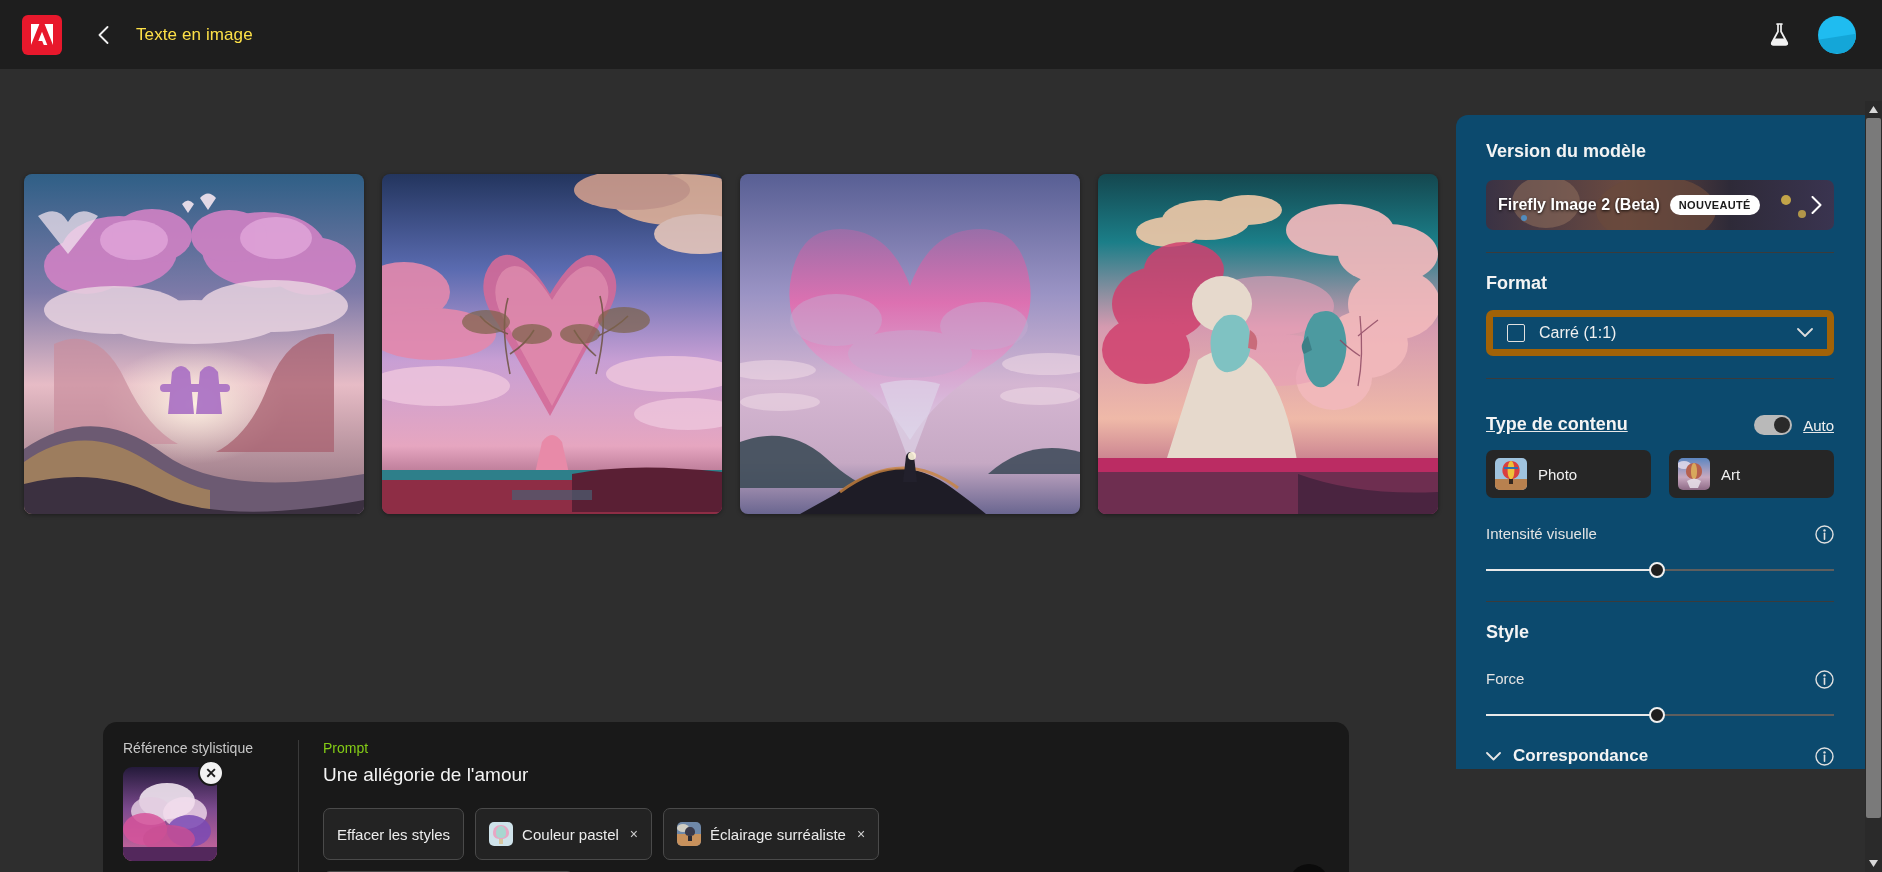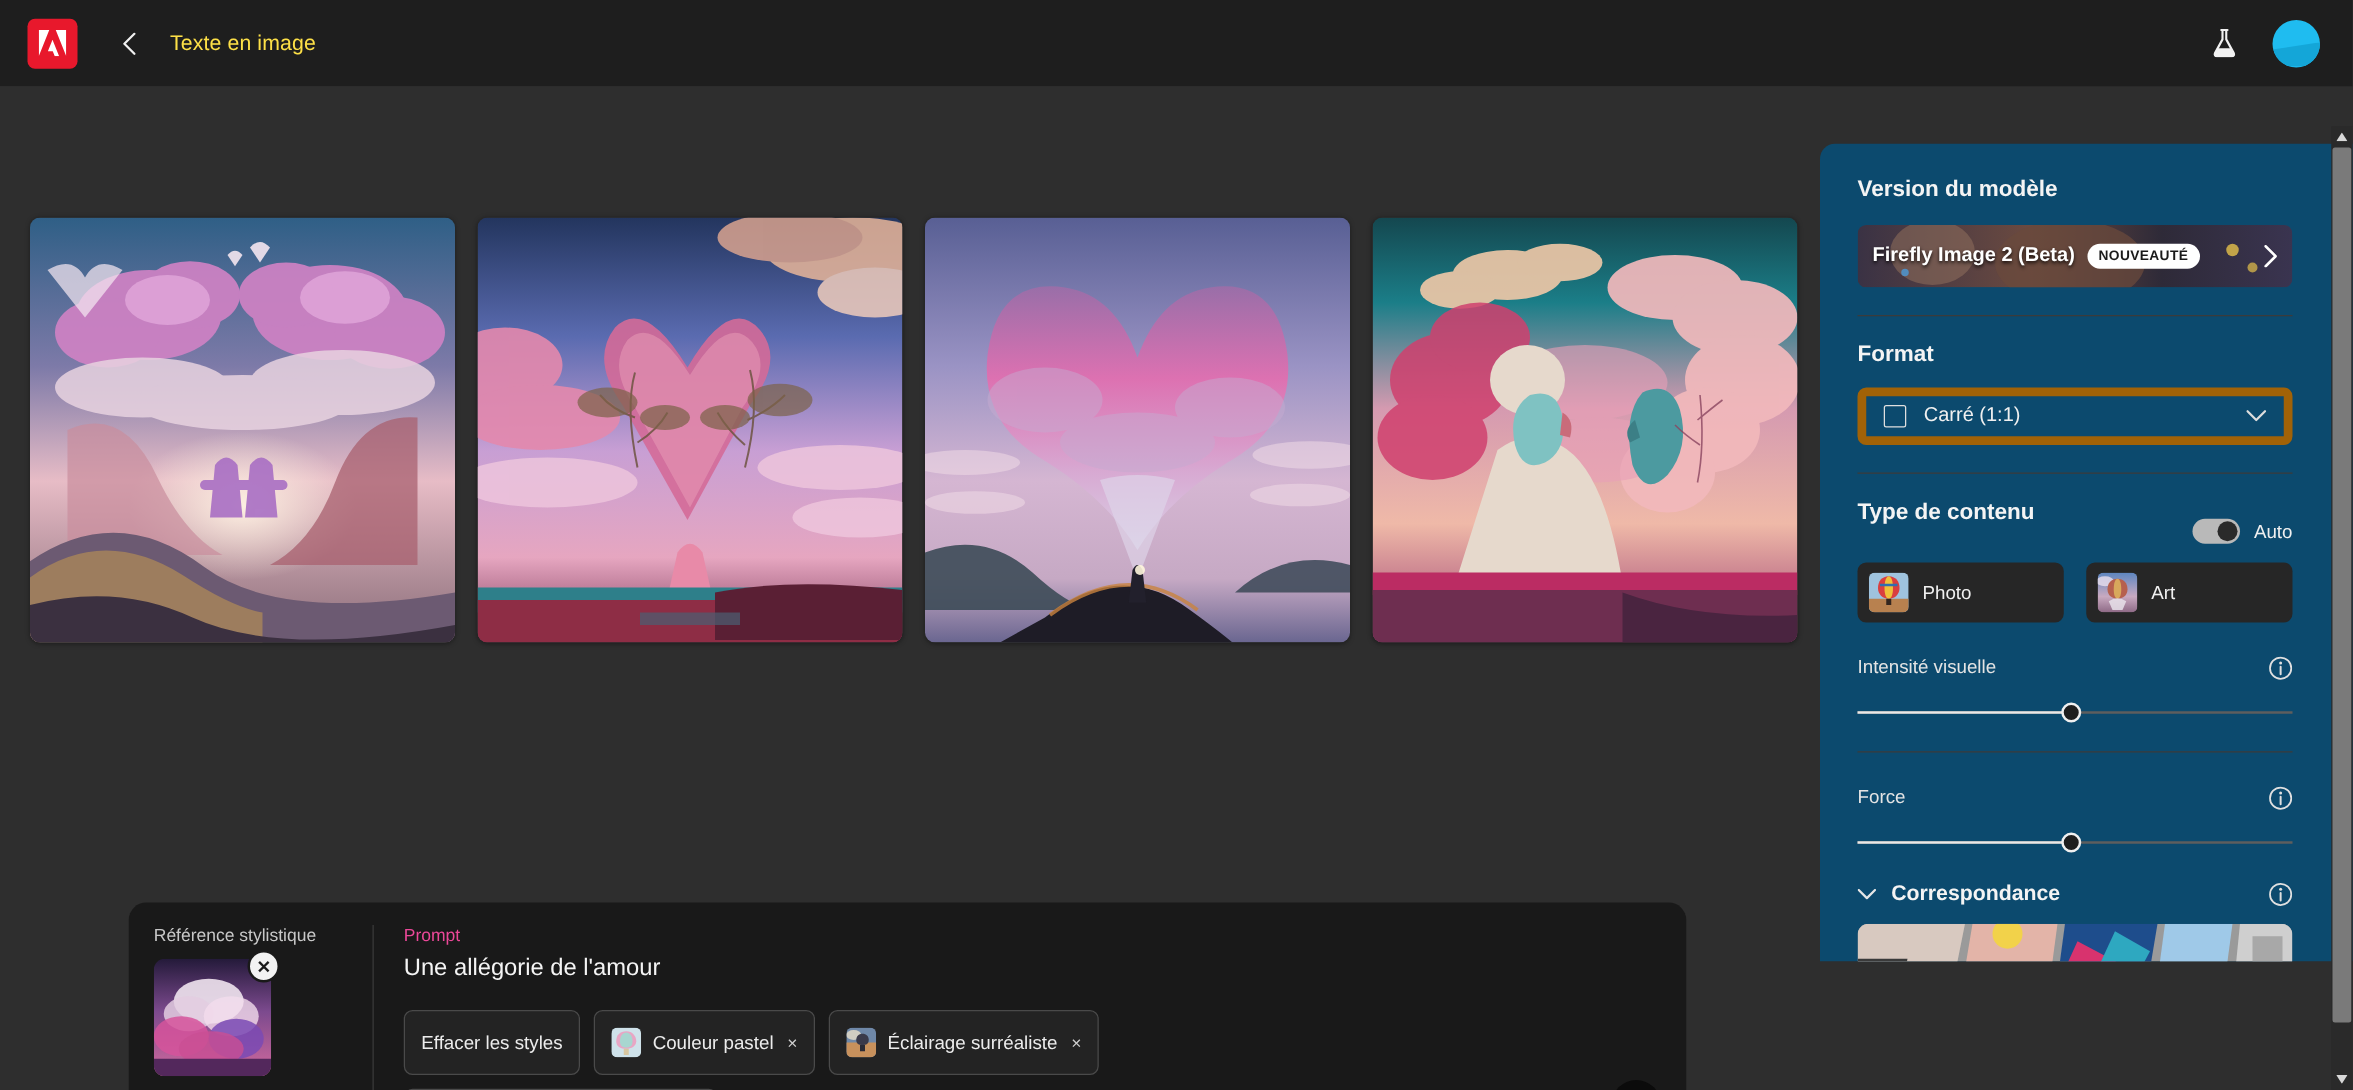--- a/index.html
+++ b/index.html
@@ -89,21 +89,21 @@
   .ref-thumb svg { display:block; width: 100%; height: 100%; }
   .ref-x {
     position: absolute; right: -7px; top: -7px;
     width: 26px; height: 26px; border-radius: 50%;
     background: #f2f2f2; color: #1a1a1a;
     display: flex; align-items: center; justify-content: center;
     font-size: 14px; font-weight: bold; cursor: pointer;
     border: 2px solid #191919;
   }
   .prompt-col { flex: 1; padding-left: 24px; padding-right: 18px; position: relative; }
-  .prompt-label { font-size: 14px; color: #ec4899; margin-bottom: 8px; }
+  .prompt-label { font-size: 14px; color: #84cc16; margin-bottom: 8px; }
   .prompt-text { font-size: 19px; color: #f4f4f4; margin-bottom: 22px; }
   .chips { display: flex; flex-wrap: wrap; gap: 11px; max-width: 800px; }
   .chip {
     height: 52px; border: 1px solid #4a4a4a; border-radius: 7px;
     display: flex; align-items: center; gap: 9px;
     padding: 0 13px; font-size: 15px; color: #ececec;
     background: #232323; cursor: pointer; white-space: nowrap;
   }
   .chip-thumb { width: 24px; height: 24px; border-radius: 5px; overflow: hidden; flex: none;}
   .chip-thumb svg{display:block;width:100%;height:100%;}
@@ -160,21 +160,21 @@
 
   .select-box {
     margin-top: 16px; height: 46px; border: 7px solid #a16207;
     border-radius: 7px; display: flex; align-items: center;
     padding: 0 14px; gap: 14px; cursor: pointer; background: transparent;
   }
   .sq-icon { width: 18px; height: 18px; border: 1.8px solid #e0e0e0; border-radius: 2px; flex:none;}
   .select-val { font-size: 16px; color: #f0f0f0; }
   .select-chev { margin-left: auto; color: #dcdcdc; display:flex; }
 
-  .row-between { display: flex; align-items: flex-start; justify-content: space-between; }
+  .row-between { display: flex; align-items: flex-end; justify-content: space-between; text-decoration: underline; }
   .auto-wrap { display: flex; align-items: center; gap: 11px; margin-top: 16px; }
   .auto-label { font-size: 15px; color: #f0f0f0; }
 
   .type-grid { display: flex; gap: 18px; margin-top: 15px; }
   .type-card {
     flex: 1; height: 48px; background: #262626; border-radius: 7px;
     display: flex; align-items: center; gap: 11px; padding: 0 9px;
     cursor: pointer;
   }
   .type-thumb { width: 32px; height: 32px; border-radius: 5px; overflow: hidden; flex:none;}
@@ -647,20 +647,21 @@
       </div>
       <div class="slider-track">
         <div class="bar"></div>
         <div class="fill" id="vi-fill" style="width: 49%;"></div>
         <div class="knob" id="vi-knob" style="left: calc(49% - 8px);"></div>
       </div>
     </div>
 
     <div class="divider"></div>
 
+    <div class="sect-title">Style</div>
 
     <div class="slider-block">
       <div class="slider-head">
         <span class="slider-label">Force</span>
         <span class="info-ico">
           <svg width="19" height="19" viewBox="0 0 19 19">
               <circle cx="9.5" cy="9.5" r="8.5" stroke="#e0e0e0" stroke-width="1.4" fill="none"></circle>
               <circle cx="9.5" cy="5.4" r="1.2" fill="#e0e0e0"></circle>
               <path d="M9.5 8.3v6" stroke="#e0e0e0" stroke-width="1.6" stroke-linecap="round"></path>
             </svg>

